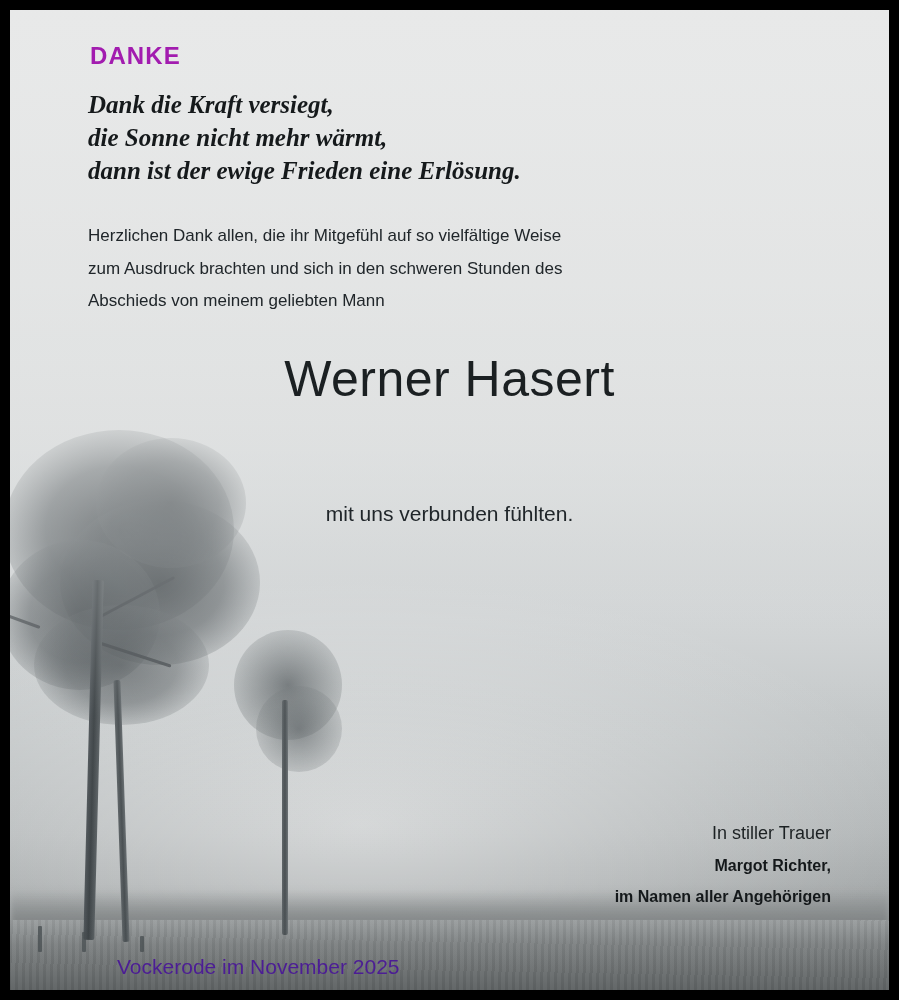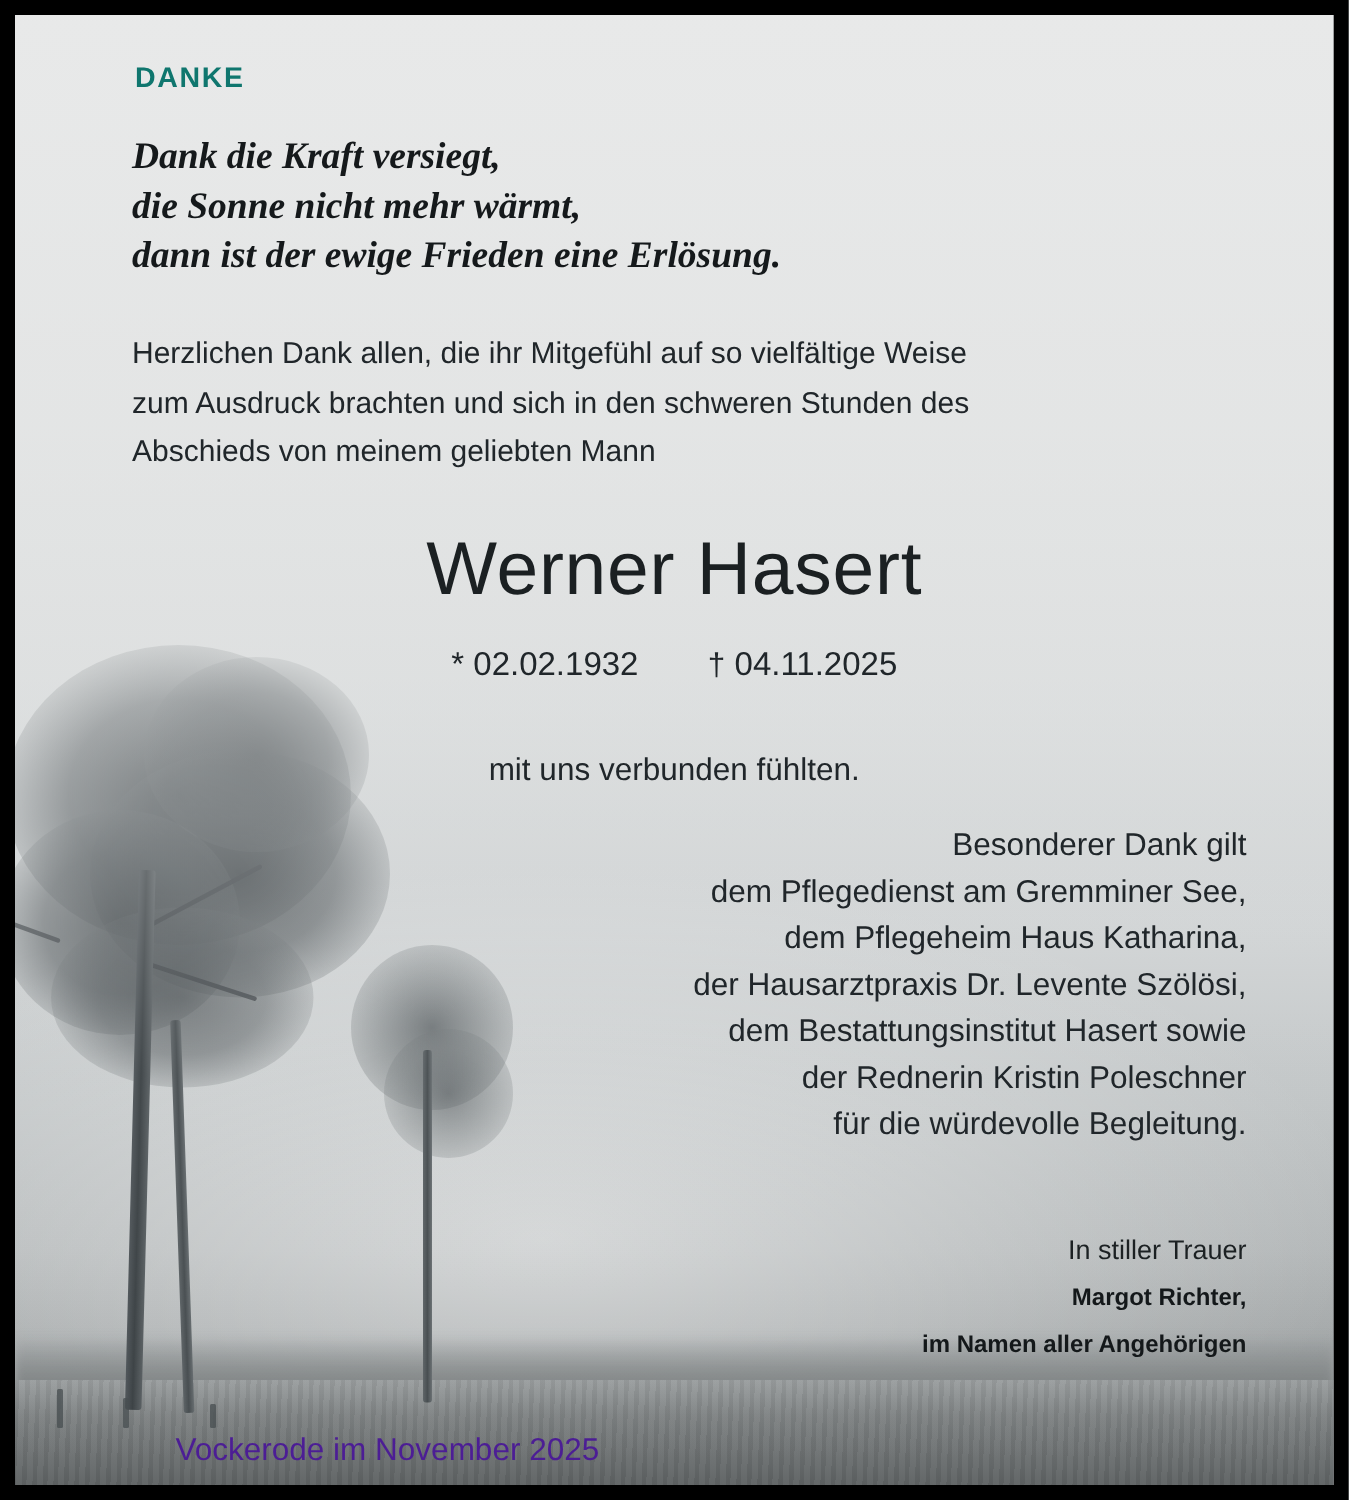--- a/index.html
+++ b/index.html
@@ -164,43 +164,43 @@
   
   .content {
     position: absolute;
     inset: 0;
     color: #1e2224;
   }
   .danke {
     position: absolute;
     left: 80px;
     top: 32px;
-    font-size: 19px;
+    font-size: 24px;
     font-weight: bold;
     letter-spacing: 1.1px;
-    color: #0f766e;
+    color: #a21caf;
   }
   .verse {
     position: absolute;
     left: 78px;
     top: 78px;
     font-family: "Liberation Serif", serif;
     font-style: italic;
     font-weight: bold;
     font-size: 25px;
     line-height: 33px;
     color: #15191b;
     white-space: pre-line;
   }
   .intro {
     position: absolute;
     left: 78px;
     top: 210px;
     width: 770px;
-    font-size: 20px;
+    font-size: 17px;
     line-height: 32.5px;
     color: #20262a;
     white-space: pre-line;
   }
   .name {
     position: absolute;
     left: 0; right: 0;
     top: 340px;
     text-align: center;
     font-size: 50px;
@@ -313,37 +313,23 @@
     <div class="verse">Dank die Kraft versiegt,
 die Sonne nicht mehr wärmt,
 dann ist der ewige Frieden eine Erlösung.</div>
 
     <div class="intro">Herzlichen Dank allen, die ihr Mitgefühl auf so vielfältige Weise
 zum Ausdruck brachten und sich in den schweren Stunden des
 Abschieds von meinem geliebten Mann</div>
 
     <div class="name">Werner Hasert</div>
 
-    <div class="dates">
-      <span>*</span>
-      <span>02.02.1932</span>
-      <span class="gap"></span>
-      <span class="cross">†</span>
-      <span>04.11.2025</span>
-    </div>
 
     <div class="verbunden">mit uns verbunden fühlten.</div>
 
-    <div class="thanks">Besonderer Dank gilt
-dem Pflegedienst am Gremminer See,
-dem Pflegeheim Haus Katharina,
-der Hausarztpraxis Dr. Levente Szölösi,
-dem Bestattungsinstitut Hasert sowie
-der Rednerin Kristin Poleschner
-für die würdevolle Begleitung.</div>
 
     <div class="closing-line">In stiller Trauer</div>
     <div class="closing-bold">Margot Richter,
 im Namen aller Angehörigen</div>
 
     <div class="place">Vockerode im November 2025</div>
   </div>
 </div>
 
 </body></html>

